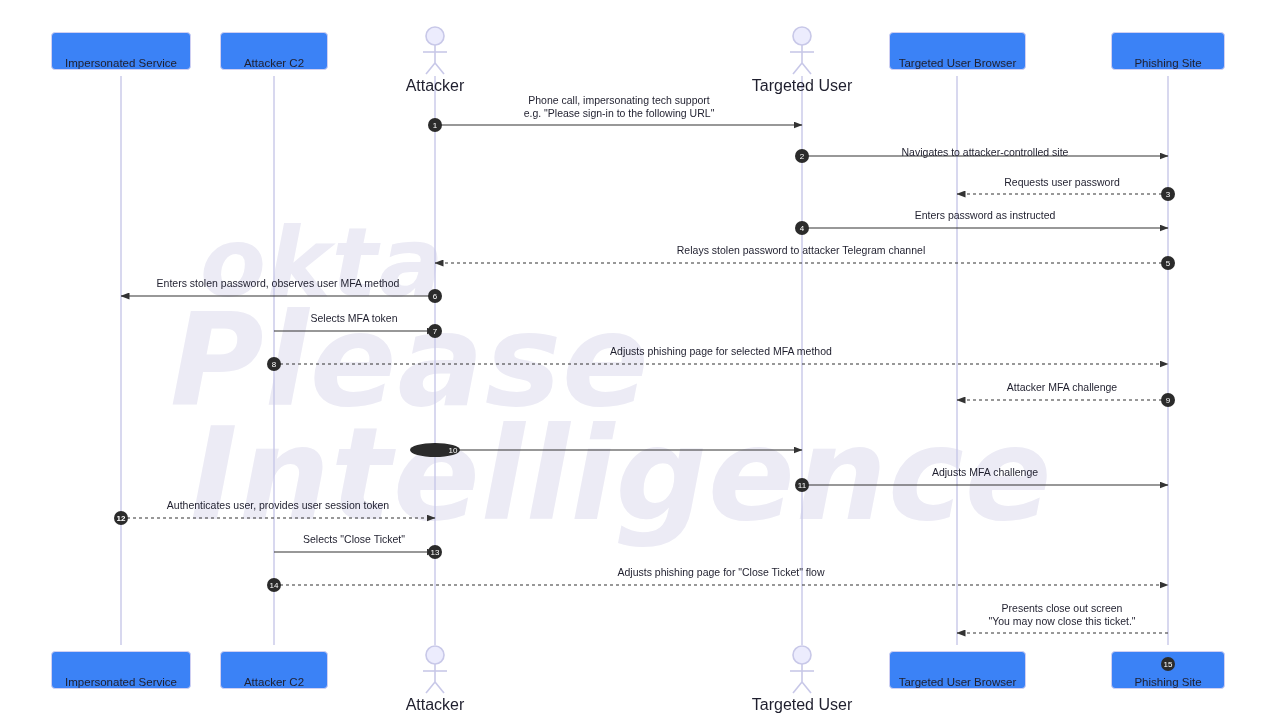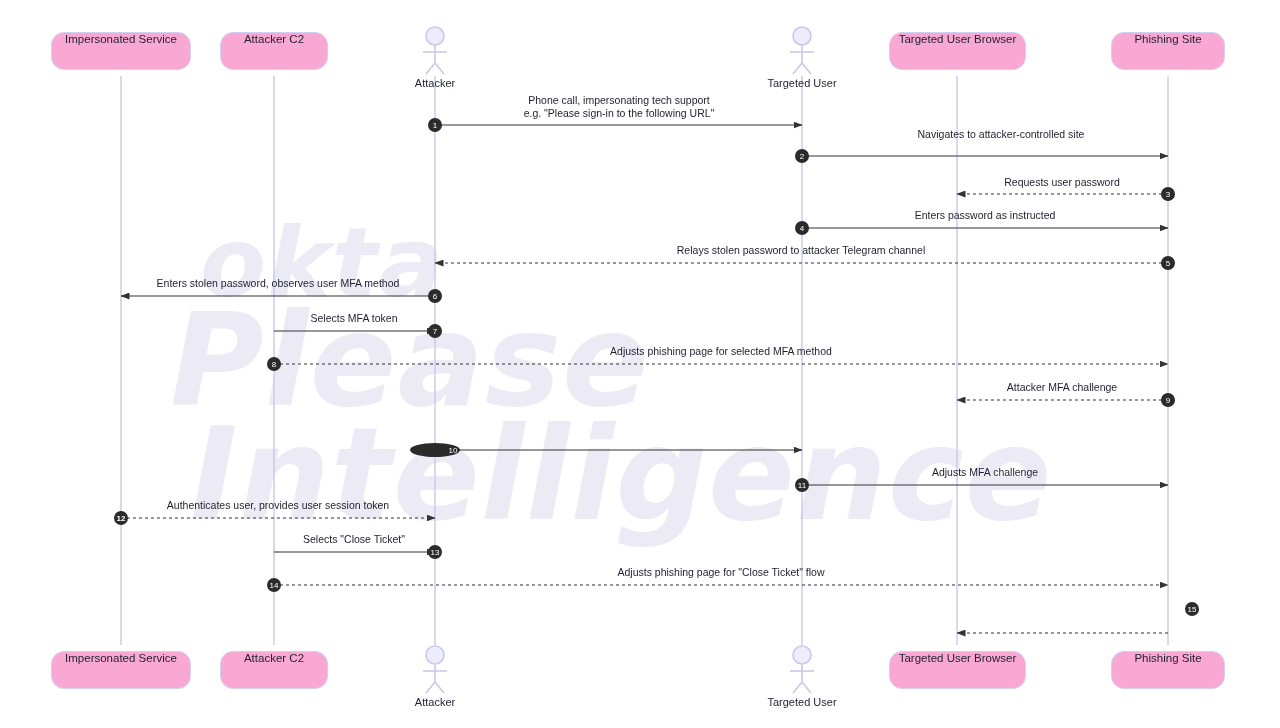--- a/index.html
+++ b/index.html
@@ -47,39 +47,39 @@
     left: 0; top: 0;
     width: 1280px;
     height: 728px;
     z-index: 1;
   }
 
   
   .actor-box {
     position: absolute;
     box-sizing: border-box;
-    background: #f9a8d4;
+    background: #3b82f6;
     border: 1px solid #d0d0f2;
-    border-radius: 13px;
+    border-radius: 4px;
     display: flex;
-    align-items: flex-start;
+    align-items: flex-end;
     justify-content: center;
     z-index: 3;
   }
   .actor-box span {
     font-size: 11.5px;
     color: #1f1f2e;
     white-space: nowrap;
   }
 
   
   .actor-label {
     position: absolute;
     z-index: 3;
-    font-size: 11px;
+    font-size: 16px;
     color: #1f1f2e;
     text-align: right;
     white-space: nowrap;
     transform: translateX(-50%);
   }
 
   
   .msg-label {
     position: absolute;
     z-index: 4;
@@ -212,21 +212,21 @@
 
   <div class="actor-label" style="left:435px; top:77px;">Attacker</div>
   <div class="actor-label" style="left:802px; top:77px;">Targeted User</div>
   <div class="actor-label" style="left:435px; top:696px;">Attacker</div>
   <div class="actor-label" style="left:802px; top:696px;">Targeted User</div>
 
   <div class="msg-label" style="left:619px; top:94px;">
     <div>Phone call, impersonating tech support</div>
     <div>e.g. "Please sign-in to the following URL"</div>
   </div>
-  <div class="msg-label" style="left:985px; top:128px;margin-left:16px;">
+  <div class="msg-label" style="left:985px; top:146px;">
     <div>Navigates to attacker-controlled site</div>
   </div>
   <div class="msg-label" style="left:1062px; top:176px;">
     <div>Requests user password</div>
   </div>
   <div class="msg-label" style="left:985px; top:209px;">
     <div>Enters password as instructed</div>
   </div>
   <div class="msg-label" style="left:801px; top:244px;">
     <div>Relays stolen password to attacker Telegram channel</div>
@@ -247,31 +247,35 @@
     <div>Adjusts MFA challenge</div>
   </div>
   <div class="msg-label" style="left:278px; top:499px;">
     <div>Authenticates user, provides user session token</div>
   </div>
   <div class="msg-label" style="left:354px; top:533px;">
     <div>Selects "Close Ticket"</div>
   </div>
   <div class="msg-label" style="left:721px; top:566px;">
     <div>Adjusts phishing page for "Close Ticket" flow</div>
+  </div>
+  <div class="msg-label" style="left:1062px; top:602px;">
+    <div>Presents close out screen</div>
+    <div>"You may now close this ticket."</div>
   </div>
 
   <div class="seq-num" style="left:435px; top:125px;">1</div>
   <div class="seq-num" style="left:802px; top:156px;">2</div>
   <div class="seq-num" style="left:1168px; top:194px;">3</div>
   <div class="seq-num" style="left:802px; top:228px;">4</div>
   <div class="seq-num" style="left:1168px; top:263px;">5</div>
   <div class="seq-num" style="left:435px; top:296px;">6</div>
   <div class="seq-num" style="left:435px; top:331px;">7</div>
   <div class="seq-num" style="left:274px; top:364px;">8</div>
   <div class="seq-num" style="left:1168px; top:400px;">9</div>
   <div class="seq-num" style="left:435px; top:450px;padding-left:36px;">10</div>
   <div class="seq-num" style="left:802px; top:485px;">11</div>
   <div class="seq-num" style="left:121px; top:518px;font-weight:bold;">12</div>
   <div class="seq-num" style="left:435px; top:552px;">13</div>
   <div class="seq-num" style="left:274px; top:585px;">14</div>
-  <div class="seq-num" style="left:1168px; top:609px;margin-left:24px;">15</div>
+  <div class="seq-num" style="left:1168px; top:664px;">15</div>
 
 </div>
 
 </body></html>

